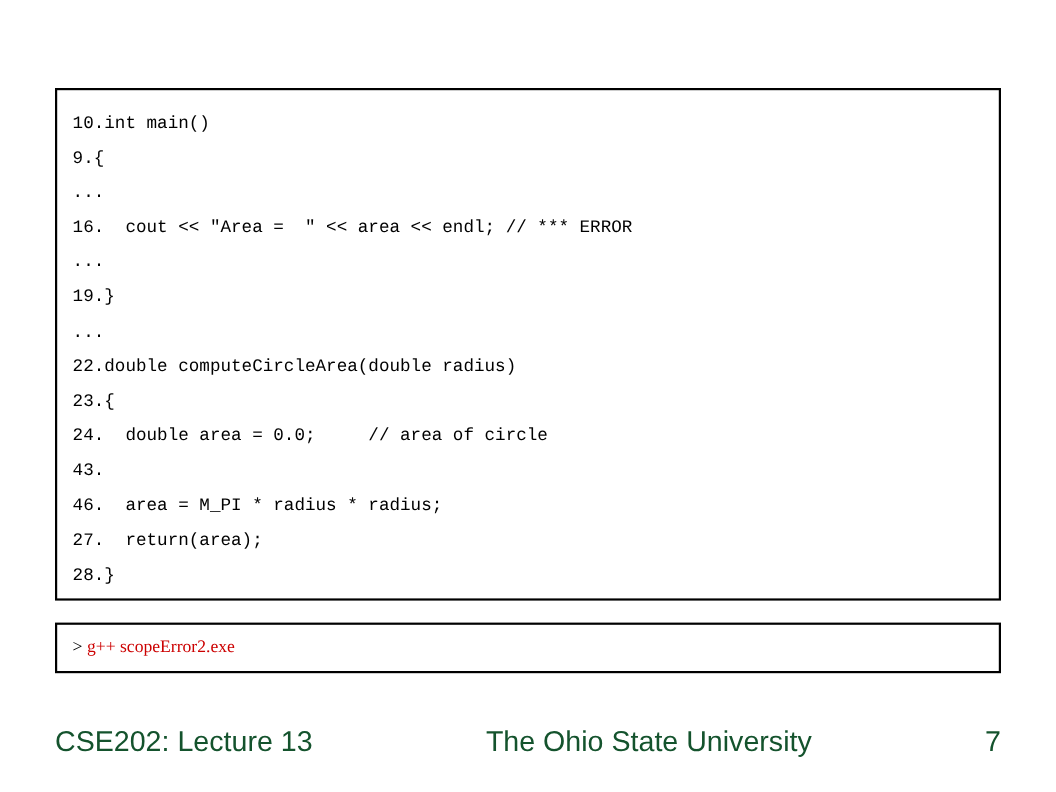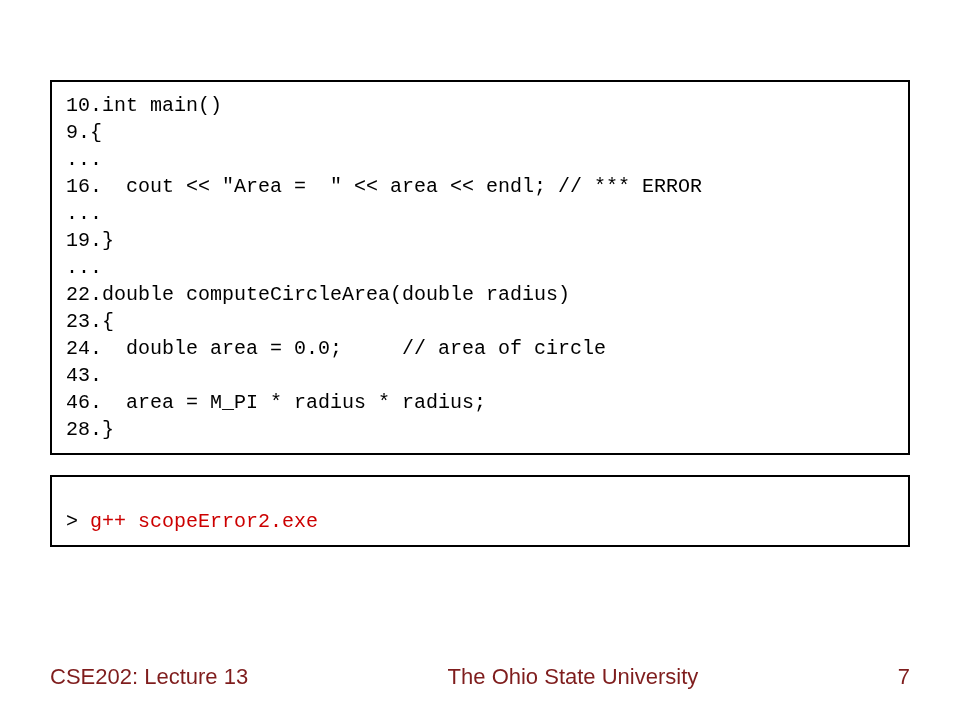--- a/index.html
+++ b/index.html
@@ -15,67 +15,68 @@
       position: relative;
       padding: 80px 50px 0 50px;
     }
     .code-box {
       border: 2px solid #000000;
       padding: 10px 14px;
       margin-bottom: 20px;
     }
     .code-line {
       font-family: "Courier New", Courier, monospace;
-      font-size: 20px;
+      font-size: 16px;
       line-height: 1.35;
       white-space: pre;
       color: #000000;
+      margin-top: 10px;
     }
     .console-box {
       border: 2px solid #000000;
       padding: 10px 14px;
       margin-top: 20px;
     }
     .console-line {
-      font-family: Liberation Mono, monospace;
-      font-size: 20px;
+      font-family: Liberation Serif, serif;
+      font-size: 16px;
       line-height: 1.35;
       color: #000000;
-      margin-top: 21px;
     }
     .red {
       color: #cc0000;
     }
     .footer {
       position: absolute;
       bottom: 30px;
       left: 50px;
       right: 50px;
       display: flex;
       justify-content: space-between;
-      font-size: 22px;
-      color: #7f1d1d;
+      font-size: 26px;
+      color: #14532d;
     }
   </style>
 </head>
 <body>
 
 <div class="code-box">
   <div class="code-line">10.int main()</div>
   <div class="code-line">9.{</div>
   <div class="code-line">...</div>
   <div class="code-line">16.  cout &lt;&lt; "Area =  " &lt;&lt; area &lt;&lt; endl; // *** ERROR</div>
   <div class="code-line">...</div>
   <div class="code-line">19.}</div>
   <div class="code-line">...</div>
   <div class="code-line">22.double computeCircleArea(double radius)</div>
   <div class="code-line">23.{</div>
   <div class="code-line">24.  double area = 0.0;     // area of circle</div>
   <div class="code-line">43.</div>
   <div class="code-line">46.  area = M_PI * radius * radius;</div>
+  <div class="code-line">27.  return(area);</div>
   <div class="code-line">28.}</div>
 </div>
 
 <div class="console-box">
   <div class="console-line">
     <span>&gt; </span><span class="red">g++ scopeError2.exe</span>
   </div>
 </div>
 
 <div class="footer">

